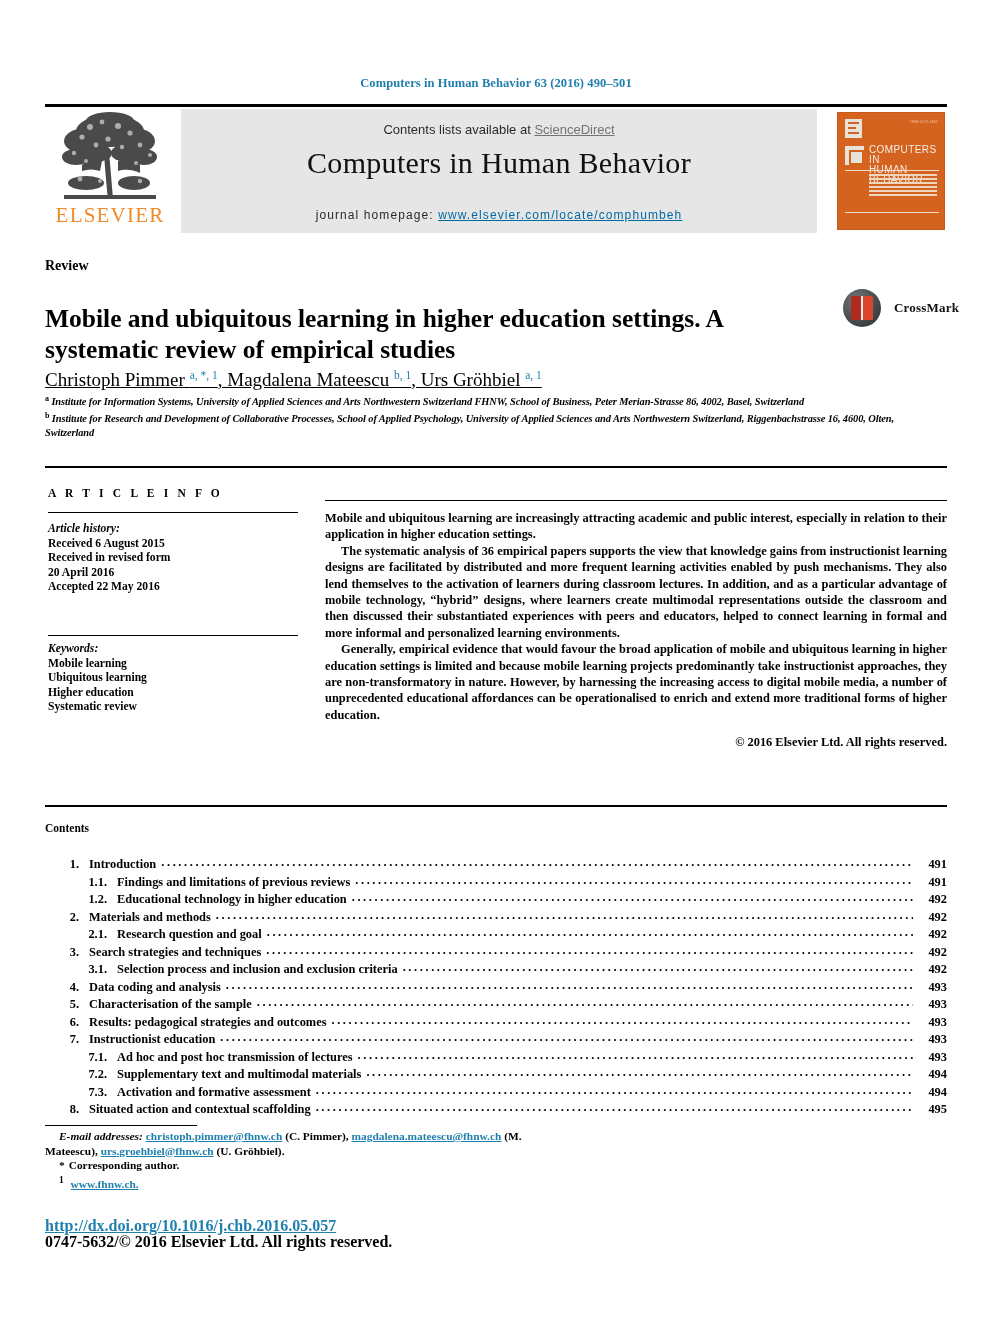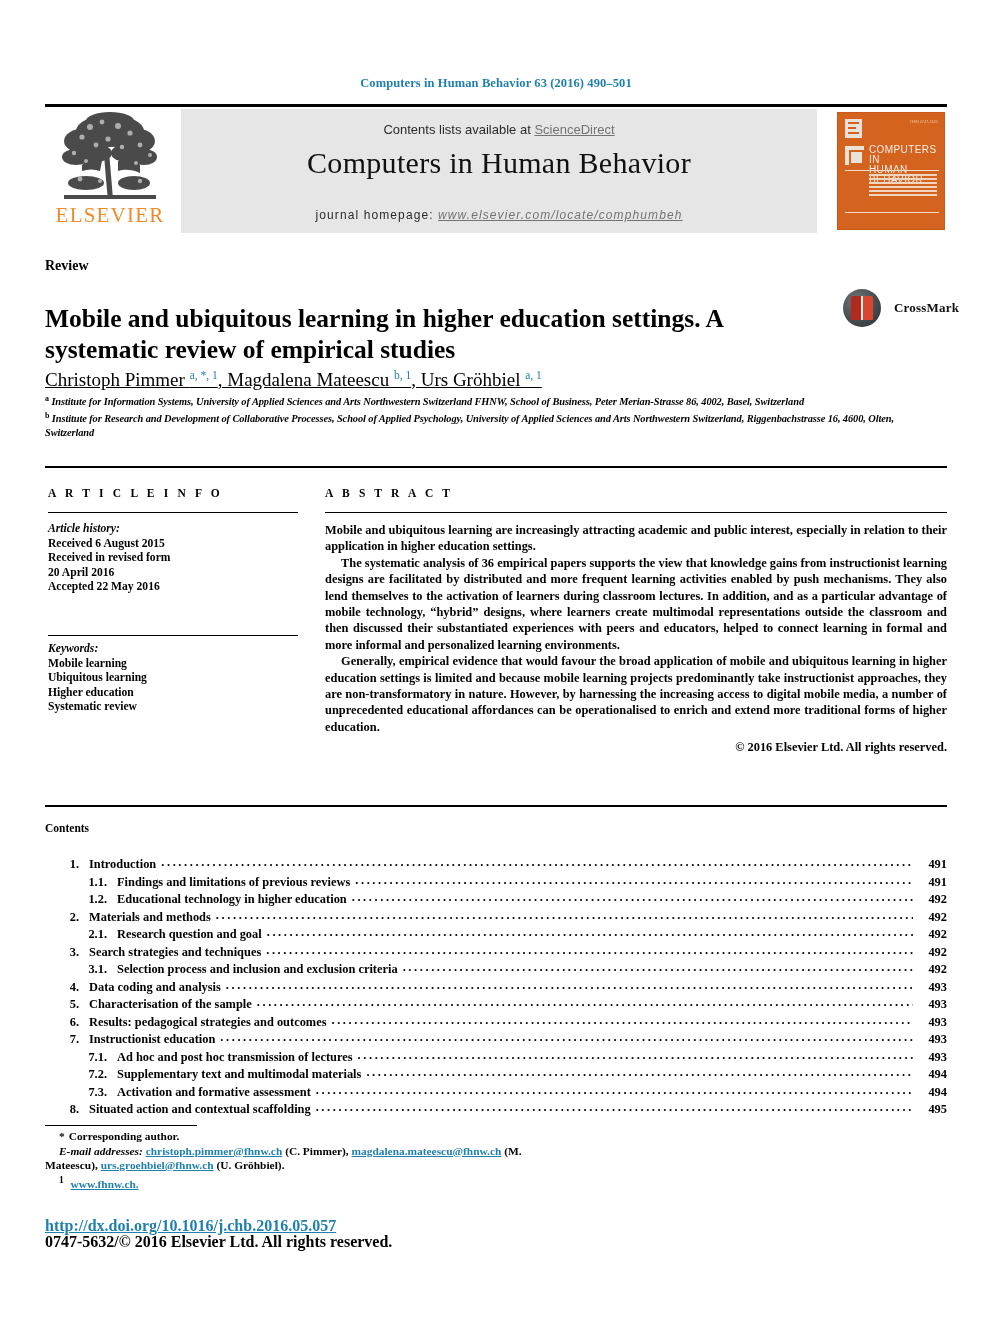--- a/index.html
+++ b/index.html
@@ -93,21 +93,21 @@
     color: #111;
     letter-spacing: .3px;
     margin-bottom: 28px;
   }
   .homepage-line {
     font-family: "Liberation Sans", sans-serif;
     font-size: 12px;
     letter-spacing: 1.1px;
     color: #2b2b2b;
   }
-  .homepage-line .hp-url { color: #737373; font-style: italic; }
+  .homepage-line .hp-url { color: #0369a1; }
   .cover-block {
     flex: 0 0 124px;
     width: 124px;
     display: flex;
     align-items: center;
     justify-content: flex-end;
     padding-right: 2px;
     box-sizing: border-box;
   }
   .cover {
@@ -299,21 +299,21 @@
     line-height: 16.4px;
     text-align: justify;
   }
   .abstract-body p { margin: 0; }
   .abstract-body p.indent { text-indent: 16px; }
   .copyright {
     font-family: "Liberation Serif", serif;
     font-weight: bold;
     font-size: 12.4px;
     text-align: right;
-    margin-top: 5px;
+    margin-top: 12px;
   }
 
   
   .contents-head {
     position: absolute;
     top: 822px;
     left: 45px;
     font-family: "Liberation Serif", serif;
     font-weight: bold;
     font-size: 11.5px;
@@ -517,21 +517,20 @@
     <div class="info-body">
       <div class="ital">Keywords:</div>
       <div>Mobile learning</div>
       <div>Ubiquitous learning</div>
       <div>Higher education</div>
       <div>Systematic review</div>
     </div>
   </div>
 
   <div class="col-abstract">
-    <div class="sec-head">A B S T R A C T</div>
     <div class="sec-rule"></div>
     <div class="abstract-body">
       <p>Mobile and ubiquitous learning are increasingly attracting academic and public interest, especially in relation to their application in higher education settings.</p>
       <p class="indent">The systematic analysis of 36 empirical papers supports the view that knowledge gains from instructionist learning designs are facilitated by distributed and more frequent learning activities enabled by push mechanisms. They also lend themselves to the activation of learners during classroom lectures. In addition, and as a particular advantage of mobile technology, “hybrid” designs, where learners create multimodal representations outside the classroom and then discussed their substantiated experiences with peers and educators, helped to connect learning in formal and more informal and personalized learning environments.</p>
       <p class="indent">Generally, empirical evidence that would favour the broad application of mobile and ubiquitous learning in higher education settings is limited and because mobile learning projects predominantly take instructionist approaches, they are non-transformatory in nature. However, by harnessing the increasing access to digital mobile media, a number of unprecedented educational affordances can be operationalised to enrich and extend more traditional forms of higher education.</p>
     </div>
     <div class="copyright">© 2016 Elsevier Ltd. All rights reserved.</div>
   </div>
 
   <div class="contents-head">Contents</div>
@@ -623,33 +622,33 @@
       <div class="toc-row lvl1">
         <span class="toc-num">8.</span>
         <span class="toc-label">Situated action and contextual scaffolding</span>
         <span class="toc-dots">........................................................................................................................................................................................................</span>
         <span class="toc-page">495</span>
       </div>
     </div>
 
   <div class="fn-rule"></div>
   <div class="footnotes">
-    <p class="fn-indent">
-      <span class="mark">*</span><span>Corresponding author.</span>
-    </p>
     <p class="fn-indent">
       <span class="ital">E-mail addresses:</span>
       <a class="lnk" href="#">christoph.pimmer@fhnw.ch</a>
       <span>(C. Pimmer)</span>,
       <a class="lnk" href="#">magdalena.mateescu@fhnw.ch</a>
       <span>(M. Mateescu)</span>,
       <a class="lnk" href="#">urs.groehbiel@fhnw.ch</a>
       <span>(U. Gröhbiel)</span>.
     </p>
     <p class="fn-indent">
+      <span class="mark">*</span><span>Corresponding author.</span>
+    </p>
+    <p class="fn-indent">
       <sup class="mark">1</sup>
       <a class="lnk" href="#">www.fhnw.ch.</a>
     </p>
   </div>
 
   <div class="doi-block">
     <div><a class="doi" href="#">http://dx.doi.org/10.1016/j.chb.2016.05.057</a></div>
     <div>0747-5632/© 2016 Elsevier Ltd. All rights reserved.</div>
   </div>
 

